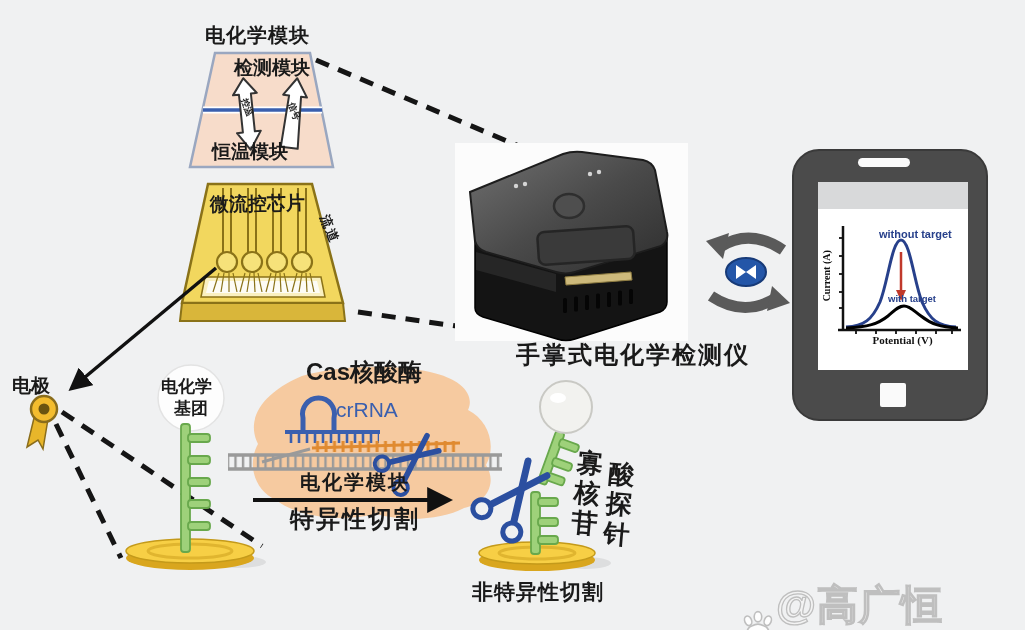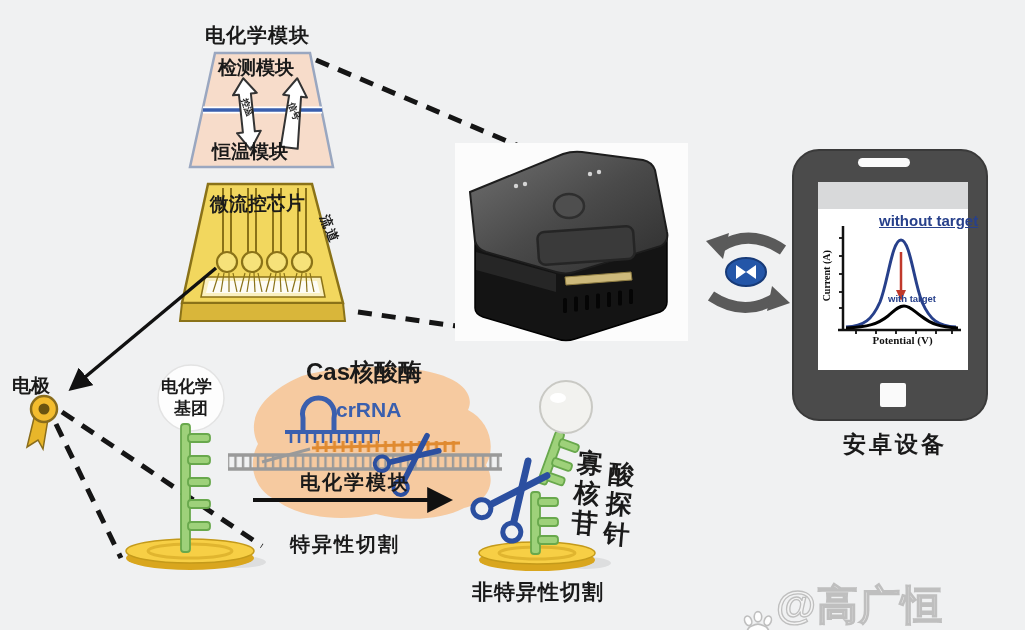--- a/index.html
+++ b/index.html
@@ -229,42 +229,42 @@
       <rect x="562" y="458" width="20" height="8" rx="3"></rect>
       <rect x="562" y="474" width="18" height="8" rx="3"></rect>
     </g>
     <circle cx="566" cy="407" r="26" fill="#f2f2ef" stroke="#c9c9c4" stroke-width="2"></circle>
     <ellipse cx="558" cy="398" rx="8" ry="5" fill="#ffffff"></ellipse>
     <use href="#scissors" stroke="#2b4fa0" fill="none" transform="translate(519,492) rotate(38)"></use>
   </g>
 </svg>
 
 <div class="lbl" style="left:205px;top:24px;font-size:20px;letter-spacing:1px;">电化学模块</div>
-<div class="lbl" style="left:218px;top:57px;font-size:19px;">检测模块</div>
+<div class="lbl" style="left:234px;top:57px;font-size:19px;">检测模块</div>
 <div class="lbl" style="left:212px;top:141px;font-size:19px;">恒温模块</div>
 <div class="lbl" style="left:238px;top:102px;font-size:9px;transform:rotate(70deg);">控温</div>
 <div class="lbl" style="left:285px;top:106px;font-size:9px;transform:rotate(70deg);">信号</div>
 
 <div class="lbl" style="left:210px;top:193px;font-size:19px;transform:rotate(-1deg);">微流控芯片</div>
 <div class="lbl" style="left:314px;top:222px;font-size:13px;transform:rotate(68deg);letter-spacing:2px;">流道</div>
 
 <div class="lbl" style="left:12px;top:375px;font-size:19px;">电极</div>
 
-
-<div class="lbl" style="left:843px;top:431px;font-size:23px;letter-spacing:3px;">安卓设备</div>
+<div class="lbl" style="left:516px;top:341px;font-size:24px;letter-spacing:2px;">手掌式电化学检测仪</div>
+
 
 <div class="lbl chart-lbl" style="left:782px;top:270px;width:90px;text-align:center;font-size:10px;transform:rotate(-90deg);">Current (A)</div>
 <div class="lbl chart-lbl" style="left:855px;top:334px;width:95px;text-align:center;font-size:11px;">Potential (V)</div>
-<div class="lbl" style="left:879px;top:212px;font-size:15px;color:#27408b;text-decoration:underline;">without target</div>
+<div class="lbl" style="left:879px;top:228px;font-size:11px;color:#27408b;">without target</div>
 <div class="lbl" style="left:888px;top:294px;font-size:9.5px;color:#27408b;">with target</div>
 
 <div class="lbl" style="left:306px;top:358px;font-size:24px;">Cas核酸酶</div>
-<div class="lbl" style="left:336px;top:398px;font-size:21px;color:#3a5fae;font-weight:700;">crRNA</div>
+<div class="lbl" style="left:336px;top:398px;font-size:21px;color:#3a5fae;font-weight:400;">crRNA</div>
 <div class="lbl" style="left:300px;top:471px;font-size:20px;letter-spacing:2px;">电化学模块</div>
-<div class="lbl" style="left:290px;top:533px;font-size:20px;letter-spacing:2px;">特异性切割</div>
+<div class="lbl" style="left:290px;top:505px;font-size:24px;letter-spacing:2px;">特异性切割</div>
 
 <div class="lbl" style="left:161px;top:377px;font-size:17px;">电化学</div>
 <div class="lbl" style="left:174px;top:399px;font-size:17px;">基团</div>
 
 <div class="lbl vcol" style="left:572px;top:449px;font-size:26px;transform:rotate(5deg);">寡核苷</div>
 <div class="lbl vcol" style="left:604px;top:460px;font-size:26px;transform:rotate(5deg);">酸探针</div>
 <div class="lbl" style="left:472px;top:580px;font-size:21px;letter-spacing:1px;">非特异性切割</div>
 
 <div class="wm" style="left:740px;top:578px;">
   <svg width="44" height="44" viewBox="0 0 44 44">

